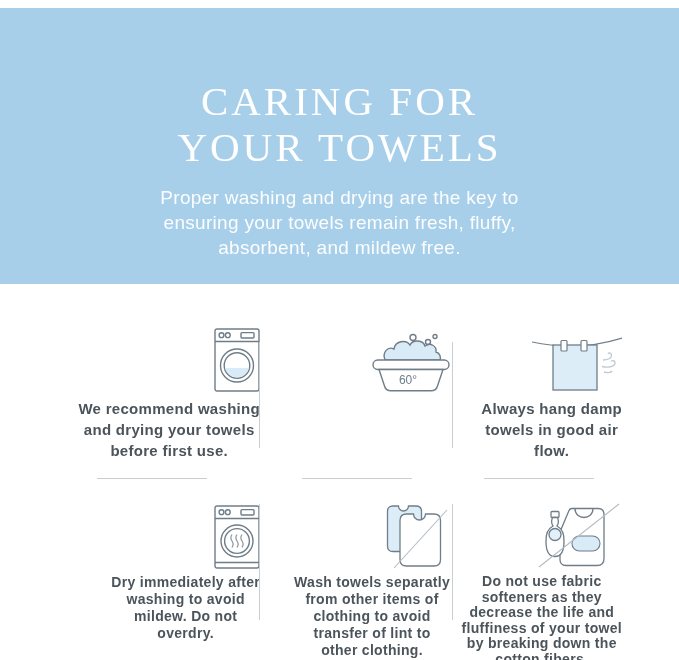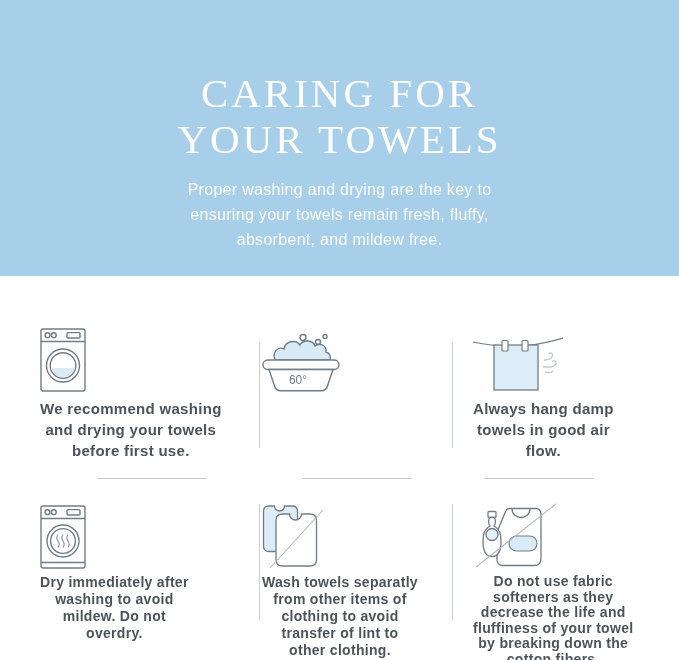--- a/index.html
+++ b/index.html
@@ -2,39 +2,39 @@
 <html><head>
 <meta charset="utf-8">
 <style>
   html,body{margin:0;padding:0;background:#fff;}
   .page{
     position:relative;width:679px;height:660px;overflow:hidden;
     background:#ffffff;font-family:"Liberation Sans",sans-serif;
   }
   
   .hero{
-    position:absolute;top:0;left:0;width:679px;height:276px;
+    position:absolute;top:8px;left:0;width:679px;height:276px;
     background:#A8CFE9;box-sizing:border-box;padding-top:70px;
     text-align:center;
   }
   .hero h1{
     margin:0;font-family:"Liberation Serif",serif;font-weight:400;
     font-size:41px;line-height:46px;letter-spacing:3px;color:#ffffff;
     white-space:pre-line;
   }
   .hero p{
-    margin:15px 0 0 0;font-size:16px;line-height:25px;letter-spacing:.3px;
+    margin:15px 0 0 0;font-size:19px;line-height:25px;letter-spacing:.3px;
     color:#fbfdfe;white-space:pre-line;
   }
   
   .tips{position:absolute;top:276px;left:0;width:679px;height:384px;}
-  .cell{position:absolute;display:flex;flex-direction:column;align-items:flex-start;}
+  .cell{position:absolute;display:flex;flex-direction:column;align-items:flex-end;}
   .c0{left:40px;width:220px}
   .c1{left:262px;width:188px}
-  .c2{left:473px;width:190px}
+  .c2{left:432px;width:190px}
   .r0{top:46px}
   .r1{top:228px}
   .iconbox{display:flex;align-items:flex-end;justify-content:center;}
   .r0 .iconbox{height:70px}
   .r1 .iconbox{height:65px}
   .caption{
     margin:6px 0 0 0;text-align:center;color:#4C545B;letter-spacing:.3px;
     white-space:pre-line;
     font-weight:bold;
   }

